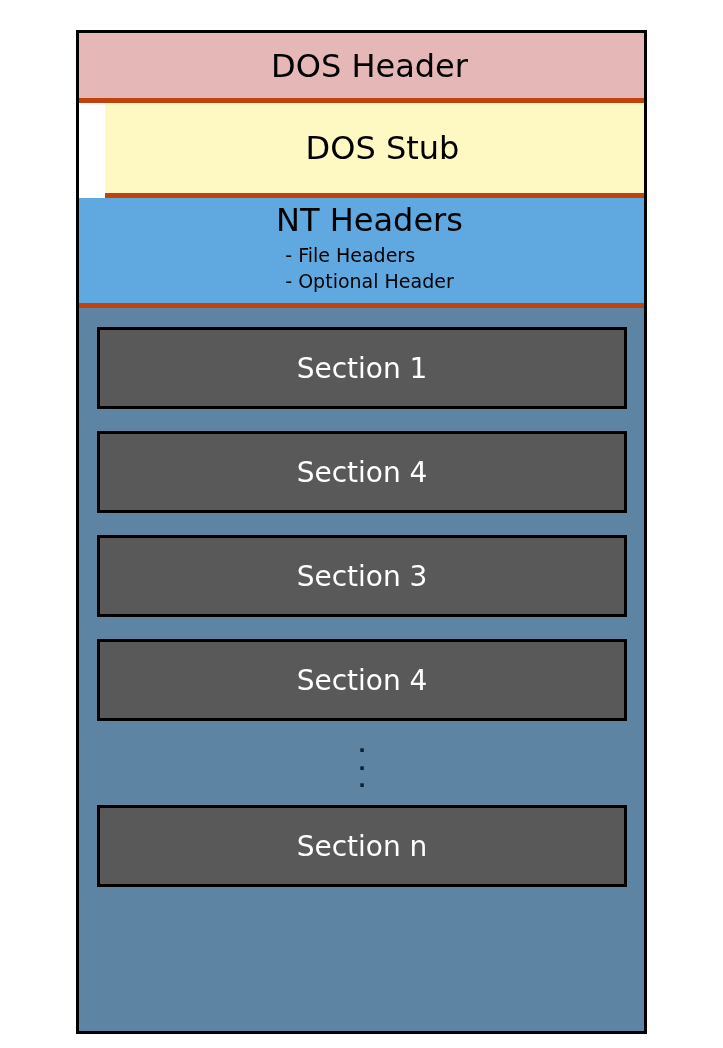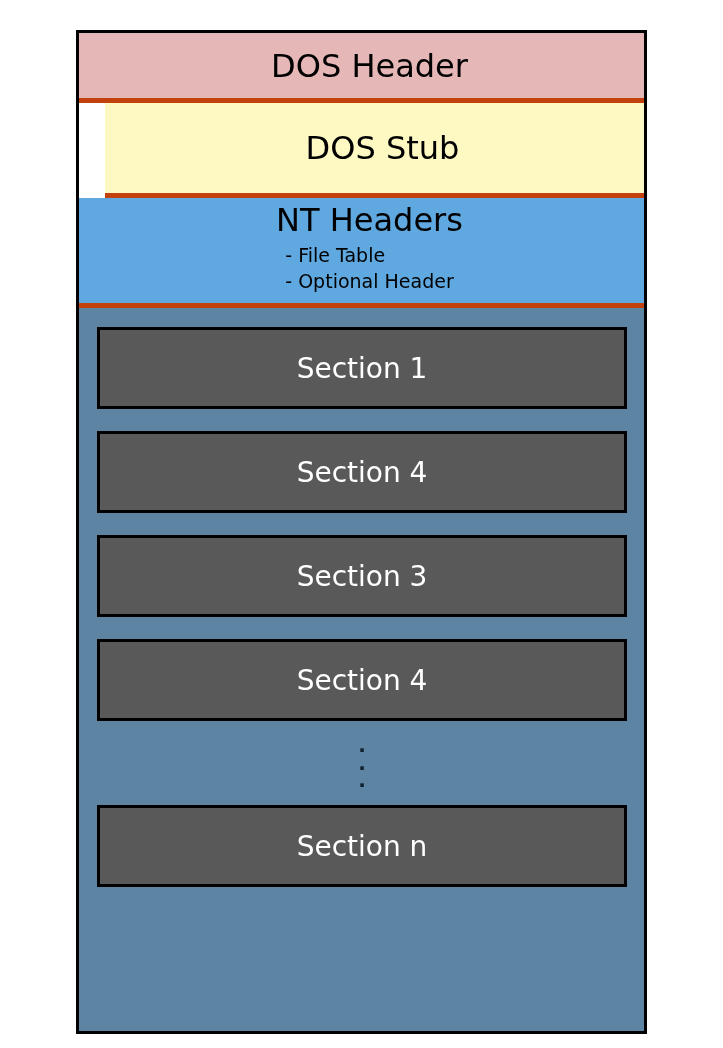--- a/index.html
+++ b/index.html
@@ -116,21 +116,21 @@
       <span class="block-title">DOS Header</span>
     </div>
 
     <div class="band band-dos-stub">
       <span class="block-title">DOS Stub</span>
     </div>
 
     <div class="band band-nt-headers">
       <span class="block-title nt-title">NT Headers</span>
       <span class="nt-sublist">
-        <div class="nt-subitem">- File Table</div>
+        <div class="nt-subitem">- File Headers</div>
         <div class="nt-subitem">- Optional Header</div>
       </span>
     </div>
 
 
     <div class="band band-sections">
 
       <div class="section-box">
         <span class="section-label">Section 1</span>
       </div>

